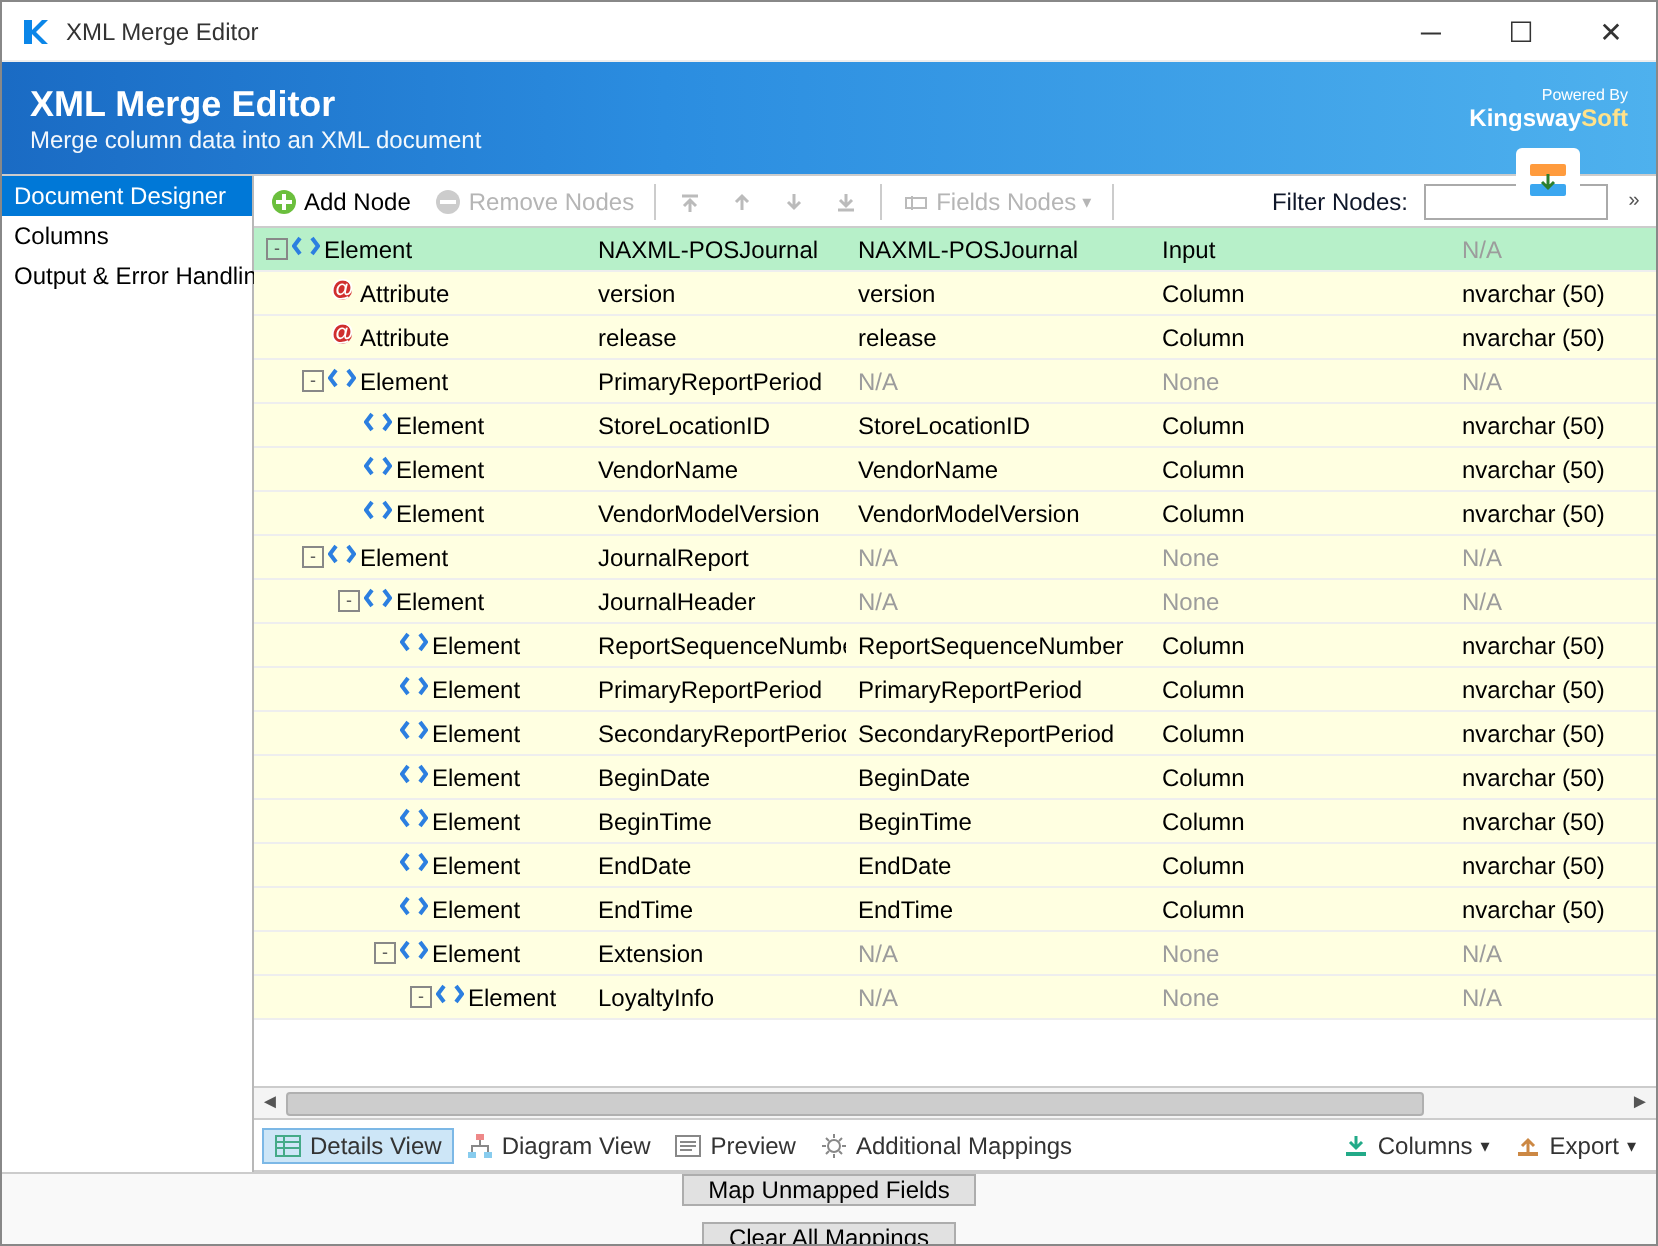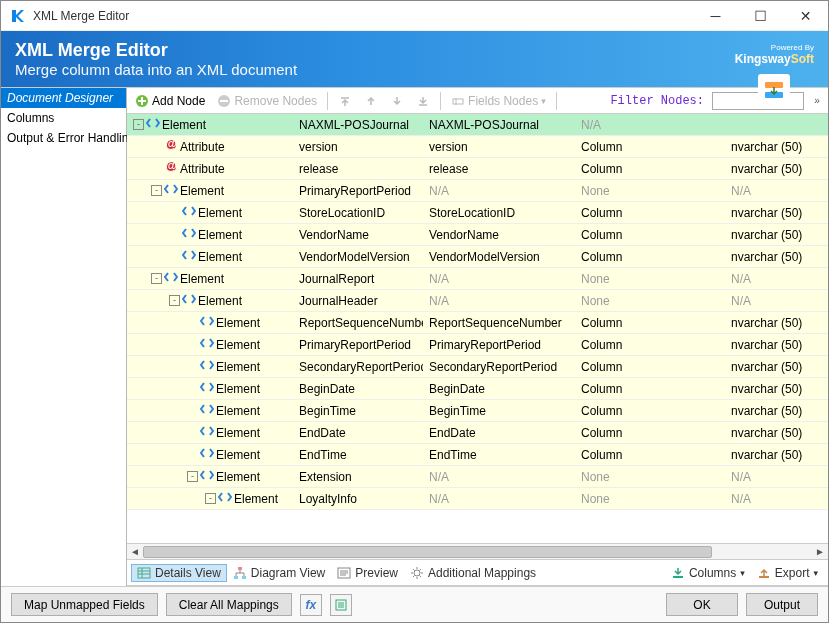--- a/index.html
+++ b/index.html
@@ -7,41 +7,41 @@
 
 .titlebar { height: 30px; display: flex; align-items: center; padding: 0 0 0 8px; background: #fff; border-bottom: 1px solid #eee; }
 .titlebar .logo { width: 18px; height: 18px; display: flex; align-items: center; justify-content: center; margin-right: 6px; }
 .titlebar .logo svg { display:block; }
 .titlebar .title { flex: 1; color: #333; }
 .titlebar .winbtns { display: flex; }
 .titlebar .winbtns div { width: 45px; height: 30px; display: flex; align-items: center; justify-content: center; color: #333; font-size: 14px; cursor: pointer; }
 
 .banner { height: 56px; background: linear-gradient(90deg, #1a6bc4 0%, #2b8de0 40%, #4eb1ee 100%); color: #fff; display: flex; align-items: center; padding: 0 14px; position: relative; }
 .banner .hleft .h1 { font-size: 18px; font-weight: 600; }
-.banner .hleft .h2 { font-size: 15px; opacity: .95; }
+.banner .hleft .h2 { font-size: 12px; opacity: .95; }
 .banner .hright { position: absolute; right: 14px; top: 12px; display: flex; align-items: center; gap: 10px; flex-direction: column; }
 .ksoft { color: #fff; text-align: right; line-height: 10px; }
 .ksoft .pow { font-size: 8px; }
 .ksoft .ks { font-size: 14px; font-weight: bold; }
 .ksoft .ks b { color: #ffe28a; }
 .prodicon { width:32px; height:32px; background:#fff; border-radius:3px; display:flex; align-items:center; justify-content:center; }
 
 .main { flex: 1; display: flex; border-top: 1px solid #ccc; overflow: hidden; }
 .leftpane { width: 126px; border-right: 1px solid #b8b8b8; background: #fff; }
 .leftpane .item { padding: 3px 6px; cursor: pointer; white-space: nowrap; }
-.leftpane .item.selected { background: #0078d7; color: #fff; font-style: italic; }
+.leftpane .item.selected { background: #0078d7; color: #fff; }
 
 .rightpane { flex: 1; display: flex; flex-direction: column; overflow: hidden; }
 .toolbar { display: flex; align-items: center; height: 26px; border-bottom: 1px solid #ccc; padding: 0 4px; gap: 4px; }
 .tbtn { display: flex; align-items: center; gap: 3px; padding: 2px 4px; border-radius: 2px; cursor: pointer; color: #555; text-align: center; }
 .tbtn.enabled { color: #000; }
 .tbtn.disabled { color: #b5b5b5; }
 .tbtn svg { display:block; }
 .tsep { width: 1px; height: 18px; background: #ccc; margin: 0 2px; }
-.filterlab { margin-left: auto; color: #6d28d9; padding-right: 4px; font-family: Liberation Mono, monospace; }
+.filterlab { margin-left: auto; color: #0f172a; padding-right: 4px; }
 .filterin { width: 92px; height: 18px; border: 1px solid #aaa; margin-right: 2px; }
 .expander { width: 14px; text-align: center; color: #555; font-size: 10px; }
 
 
 .gridwrap { flex: 1; overflow: hidden; display: flex; flex-direction: column; }
 .ghead, .grow { display: flex; align-items: center; height: 22px; }
 .ghead { background: #fff; border-bottom: 1px solid #ccc; }
 .ghead .gc { border-right: 1px solid #d7d7d7; padding: 0 6px; color: #333; white-space: nowrap; overflow: hidden; }
 .gc.c0 { width: 166px; }
 .gc.c1 { width: 130px; }
@@ -61,21 +61,21 @@
 .gscroll .thumb { position:absolute; left:0; top:2px; height:12px; width:85%; background:#cdcdcd; border:1px solid #b0b0b0; border-radius:2px; }
 .gscroll .arrow { width:16px; height:16px; display:flex; align-items:center; justify-content:center; color:#555; font-size:10px; }
 
 .viewbar { height: 26px; display: flex; align-items: center; padding: 0 4px; border-bottom: 1px solid #ccc; }
 .vbtn { display: flex; align-items: center; gap: 4px; padding: 2px 6px; cursor: pointer; color: #333; }
 .vbtn.active { background: #cde6f7; border: 1px solid #7cb8e6; padding: 1px 5px; }
 .vbtn svg { display:block; }
 .spacer { flex: 1; }
 .drop::after { content: " \25BE"; font-size: 9px; color:#333; }
 
-.footer { height: 36px; display: flex; align-items: center; padding: 0 10px; gap: 8px; border-top: 1px solid #ccc; background: #f9f9f9; }
+.footer { height: 36px; display: flex; align-items: center; padding: 0 10px; gap: 8px; border-top: 1px solid #ccc; background: #f9f9f9; flex-direction: column; }
 .btn { height: 23px; padding: 0 12px; border: 1px solid #adadad; background: #e1e1e1; cursor: pointer; }
 .iconbtn { width:22px; height:22px; border:1px solid #adadad; background:#f5f5f5; display:flex; align-items:center; justify-content:center; cursor:pointer; }
 </style>
 </head>
 <body>
 
 <div class="titlebar">
   <div class="logo">
     <svg width="16" height="16" viewBox="0 0 16 16">
         <path d="M2 2 h4 v5 l5 -5 h3 l-6 6 6 6 h-3 l-5 -5 v5 h-4 z" fill="#0b86e8"></path>
@@ -175,20 +175,21 @@
             <div class="gc c0">
               <span class="tree-toggle">-</span>
               <span><svg width="14" height="14">
                   <path d="M4 3 L1 7 L4 11" stroke="#2c7fe0" stroke-width="2" fill="none"></path>
                   <path d="M10 3 L13 7 L10 11" stroke="#2c7fe0" stroke-width="2" fill="none"></path>
                 </svg></span>
               <span> Element</span>
             </div>
             <div class="gc c1">NAXML-POSJournal</div>
             <div class="gc c2">NAXML-POSJournal</div>
+            <div class="gc c3">Input</div>
             <div class="gc c4 na">N/A</div>
           </div>
           <div class="grow">
             <div class="gc c0">
               <span class="indent"></span>
               <span style="width: 11px; flex: 0 0 auto;"></span>
               <span><svg width="14" height="14">
                   <circle cx="7" cy="7" r="5" fill="#d02e2e"></circle>
                   <text x="7" y="10" font-size="8" text-anchor="middle" fill="#fff" font-weight="bold">@</text>
                 </svg></span>

